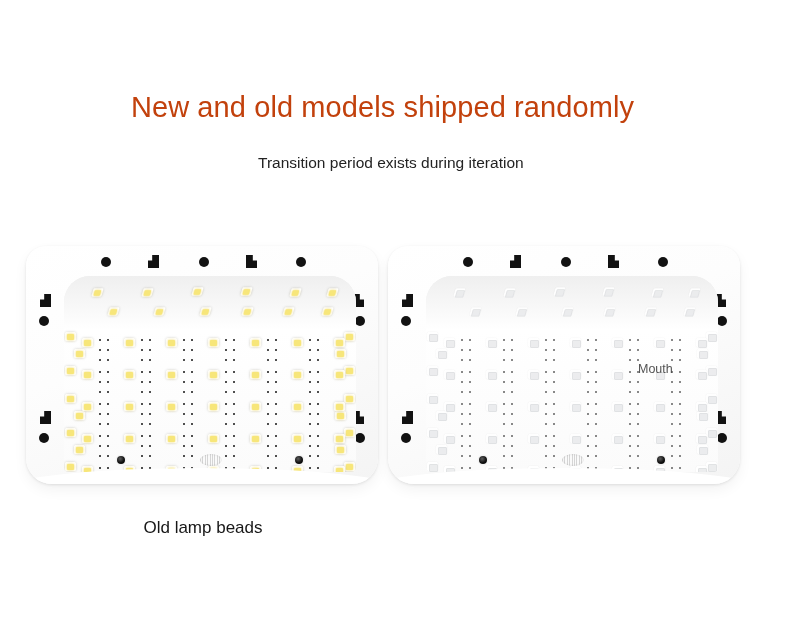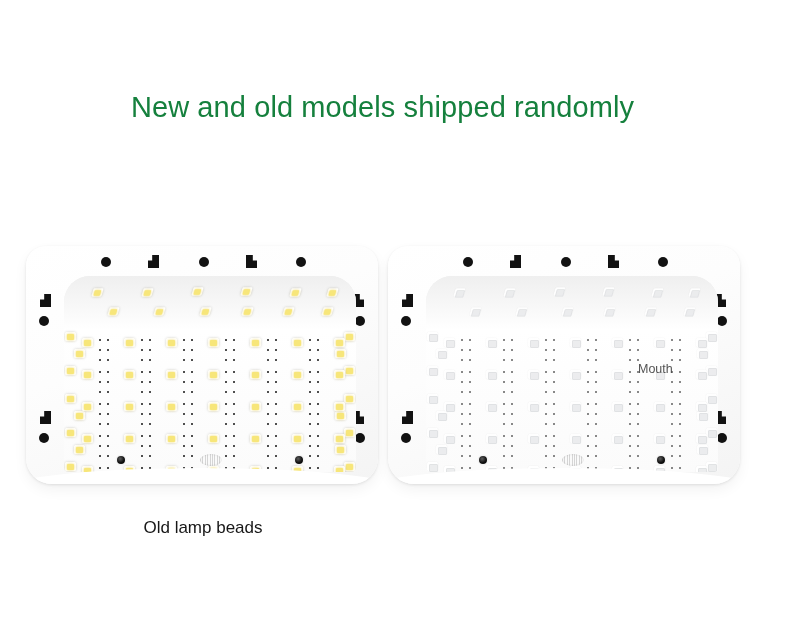--- a/index.html
+++ b/index.html
@@ -11,21 +11,21 @@
     overflow:hidden;
     position:relative;
   }
   .page{position:relative;width:800px;height:620px;}
 
   
   .title{
     position:absolute;left:0;top:90px;width:765px;
     text-align:center;
     font-size:29px;font-weight:400;letter-spacing:.1px;
-    color:#15803d;line-height:1.2;
+    color:#c2410c;line-height:1.2;
   }
   .subtitle{
     position:absolute;left:258px;top:152px;width:290px;
     font-size:15.5px;font-weight:400;line-height:1.45;
     color:#232323;text-align:left;
   }
 
   
   .figure{position:absolute;top:238px;width:370px;height:255px;}
   .figure.left{left:18px;}
@@ -124,20 +124,21 @@
     white-space:nowrap;pointer-events:none;
   }
   .watermark.w1{left:212px;top:86px;opacity:.95;color:#4a4a4a;}
 </style>
 </head>
 <body>
 
 <div class="page">
 
   <div class="title">New and old models shipped randomly</div>
+  <div class="subtitle">Transition period exists during iteration</div>
 
   <div class="figure left">
     <div class="shell">
 
       <div class="hole" style="left:75px;top:11px;"></div>
       <div class="slot flag" style="left:122px;top:9px;"></div>
       <div class="hole" style="left:173px;top:11px;"></div>
       <div class="slot flagr" style="left:220px;top:9px;"></div>
       <div class="hole" style="left:270px;top:11px;"></div>
 

